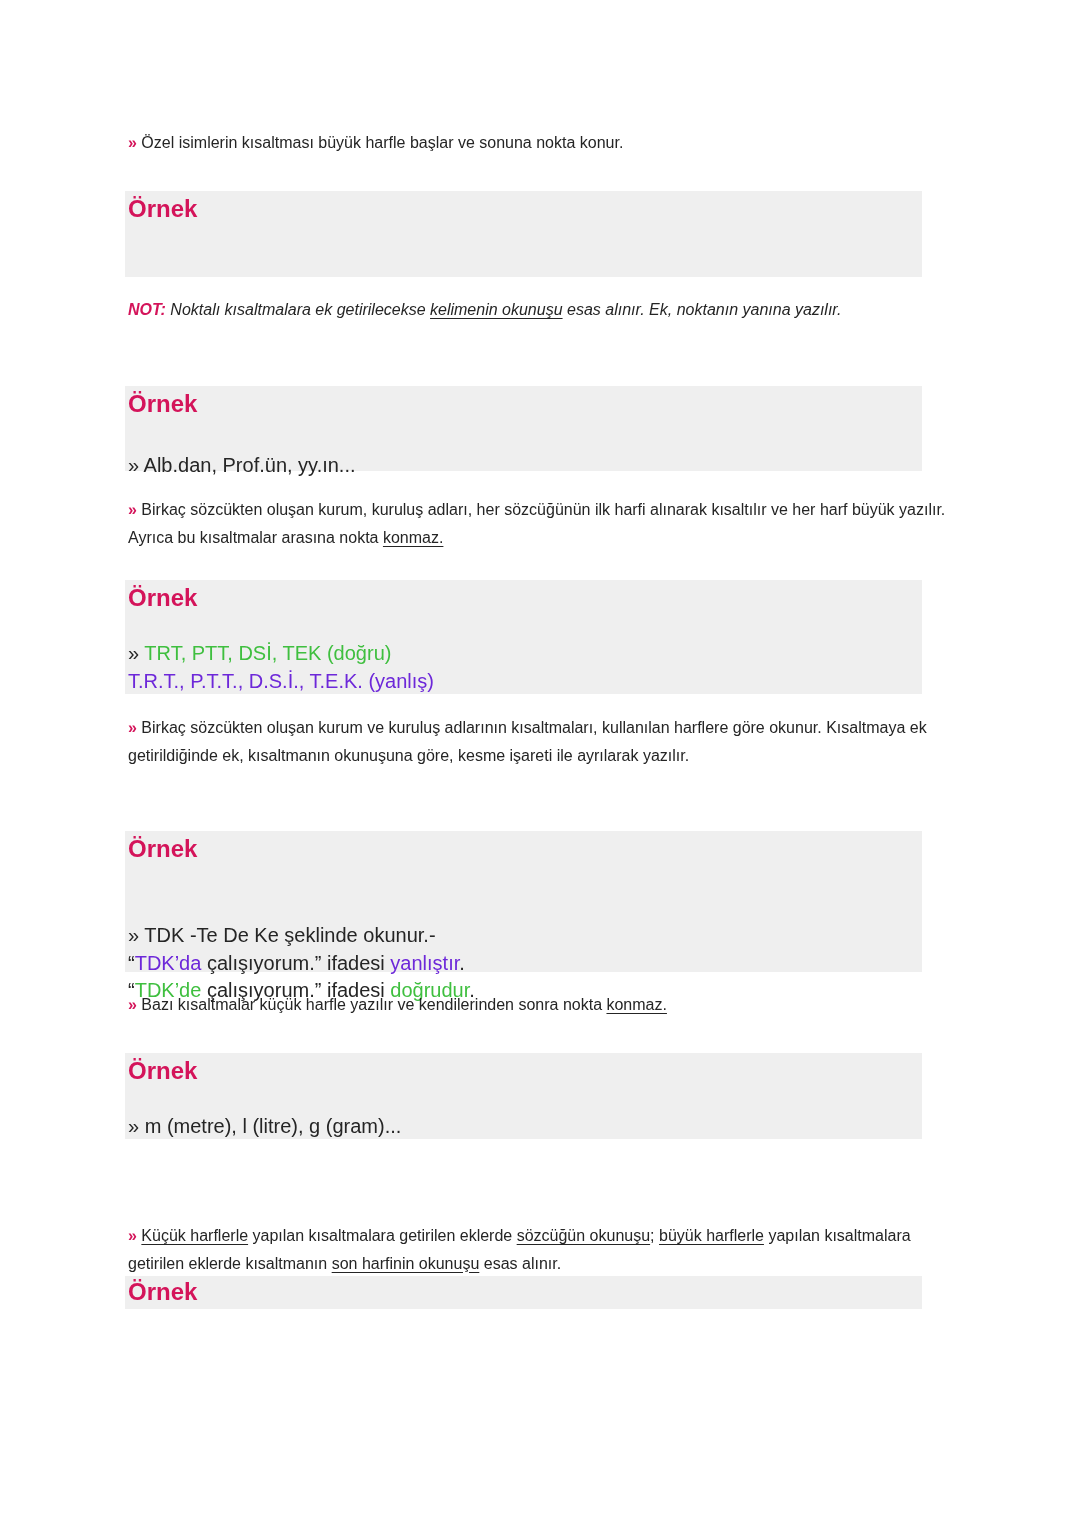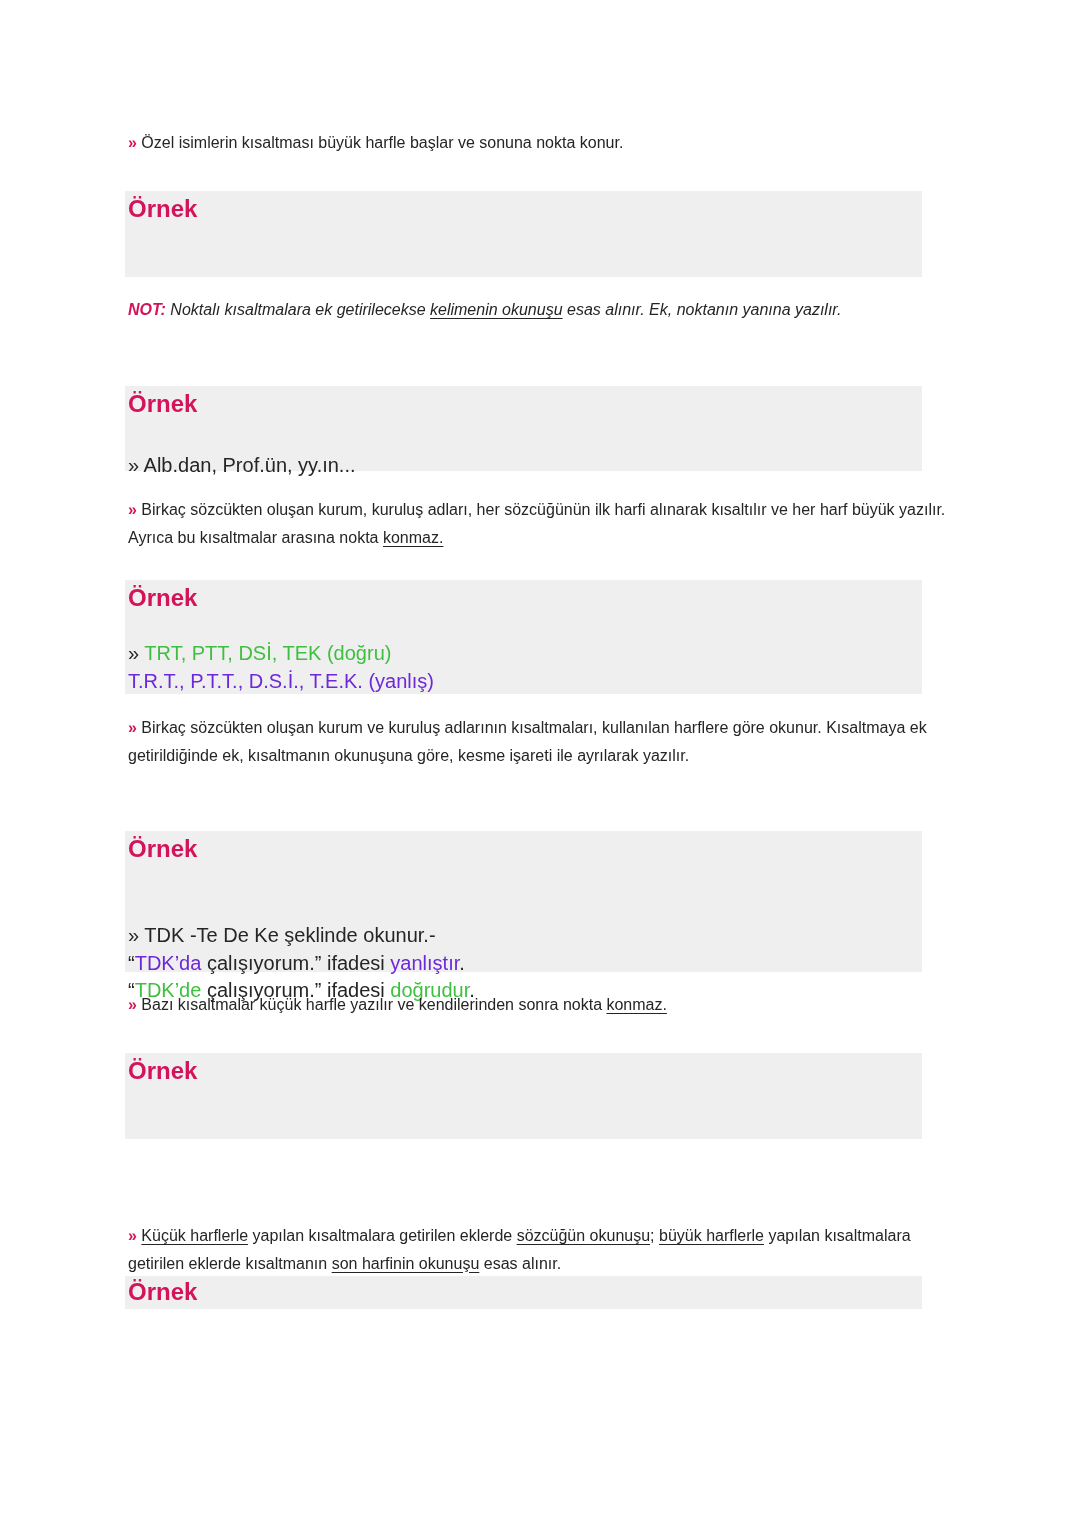--- a/index.html
+++ b/index.html
@@ -78,20 +78,21 @@
   </div>
 </div>
 
 <div class="para" style="top:991px;">
   <span class="marker">»</span>
   <span>Bazı kısaltmalar küçük harfle yazılır ve kendilerinden sonra nokta </span><span class="u">konmaz.</span>
 </div>
 
 <div class="box" style="top:1053px; height:86px;">
   <div class="box-title">Örnek</div>
+  <div class="box-body" style="top:60px;">» m (metre), l (litre), g (gram)...</div>
 </div>
 
 <div class="para" style="top:1222px;">
   <span class="marker">»</span>
   <span class="u">Küçük harflerle</span><span> yapılan kısaltmalara getirilen eklerde </span><span class="u">sözcüğün okunuşu</span><span>; </span><span class="u">büyük harflerle</span><span> yapılan kısaltmalara getirilen eklerde kısaltmanın </span><span class="u">son harfinin okunuşu</span><span> esas alınır.</span>
 </div>
 
 <div class="box" style="top:1276px; height:33px;">
   <div class="box-title" style="top:0px;">Örnek</div>
 </div>

